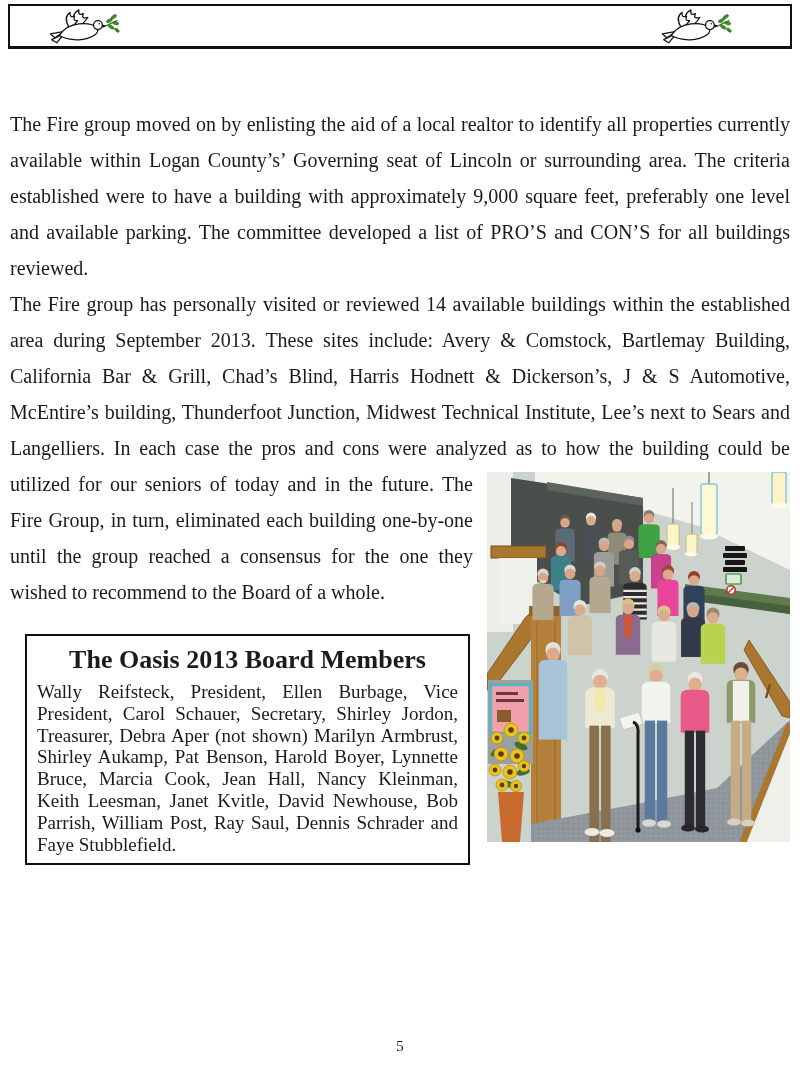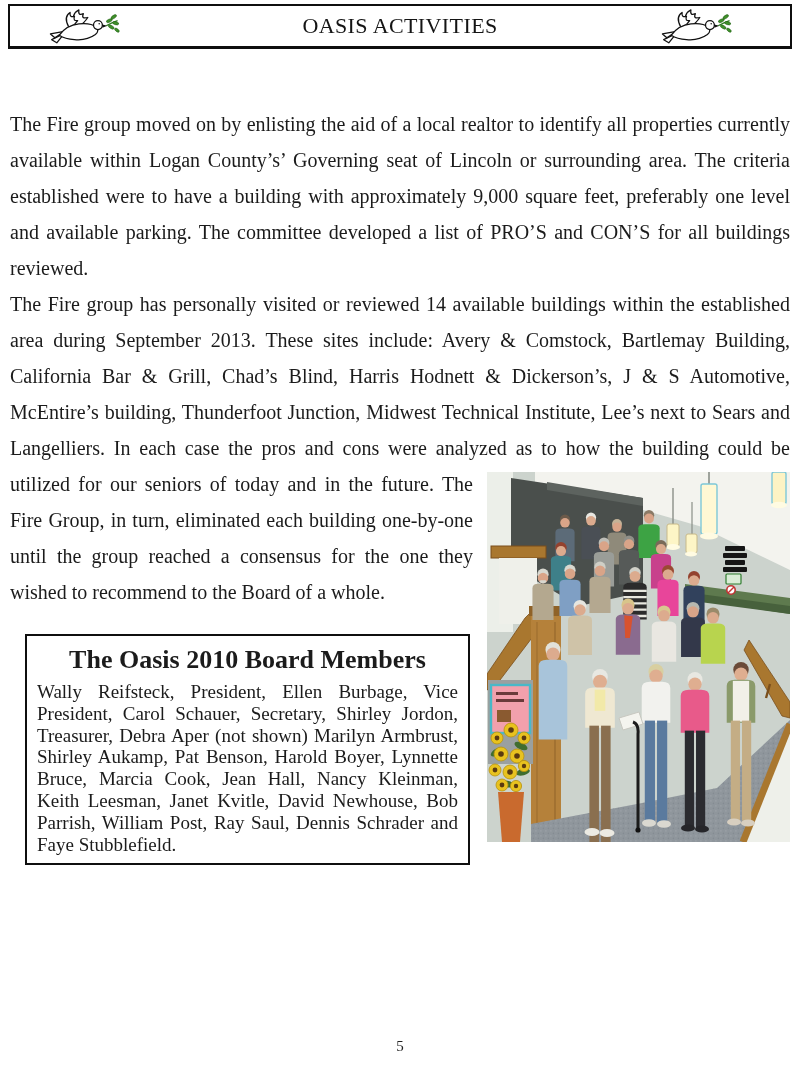--- a/index.html
+++ b/index.html
@@ -54,21 +54,20 @@
       <path d="M90,28 Q99,23 108,20" stroke="#2d7a1f" stroke-width="2" fill="none"></path>
       <g fill="#3f8f2a" stroke="#1e5c12" stroke-width="0.8">
         <ellipse cx="95" cy="20" rx="5" ry="2.4" transform="rotate(-25 95 20)"></ellipse>
         <ellipse cx="102" cy="14" rx="5" ry="2.4" transform="rotate(-35 102 14)"></ellipse>
         <ellipse cx="105" cy="24" rx="5" ry="2.4" transform="rotate(15 105 24)"></ellipse>
         <ellipse cx="98" cy="30" rx="5" ry="2.4" transform="rotate(30 98 30)"></ellipse>
         <ellipse cx="107" cy="35" rx="4.4" ry="2.2" transform="rotate(40 107 35)"></ellipse>
       </g>
     </svg>
   </span>
-  <span class="page-title">OASIS ACTIVITIES</span>
   <span class="dove dove-right">
     <svg width="96" height="38" viewBox="0 0 110 60" aria-hidden="true">
       <g stroke="#111" stroke-width="2" fill="#fff" stroke-linejoin="round">
         <path d="M4,50 L24,40 L12,55 Z"></path>
         <path d="M2,41 L24,37 L9,47 Z"></path>
         <path d="M40,27 Q34,9 47,3 Q45,13 54,9 Q50,18 61,15 Q55,24 49,27 Z"></path>
         <path d="M31,30 Q22,14 33,7 Q32,16 40,13 Q37,21 45,20 Q40,27 36,29 Z"></path>
         <path d="M16,43 Q27,27 47,25 Q66,23 74,30 Q80,36 73,42 Q59,52 40,50 Q25,49 16,43 Z"></path>
         <circle cx="77" cy="27" r="7"></circle>
       </g>
@@ -345,18 +344,18 @@
               <circle cx="29" cy="314" r="2.2"></circle>
           </g>
           <polygon points="11,320 37,320 33,370 15,370" fill="#c96a2e"></polygon>
         </g>
       </svg>
     </span>
     <span>The Fire group has personally visited or reviewed 14 available buildings within the established area during September 2013. These sites include: Avery &amp; Comstock, Bartlemay Building, California Bar &amp; Grill, Chad’s Blind, Harris Hodnett &amp; Dickerson’s, J &amp; S Automotive, McEntire’s building, Thunderfoot Junction, Midwest Technical Institute, Lee’s next to Sears and Langelliers.   In each case the pros and cons were analyzed as to how the building could be utilized for our seniors of today and in the future.  The Fire Group, in turn, eliminated each building one-by-one until the group reached a consensus for the one they wished to recommend to the Board of a whole.</span>
   </p>
 
   <div class="board-box">
-    <div class="board-title">The Oasis 2010 Board Members</div>
+    <div class="board-title">The Oasis 2013 Board Members</div>
     <div class="board-members">Wally Reifsteck, President, Ellen Burbage, Vice President, Carol Schauer, Secretary, Shirley Jordon, Treasurer, Debra Aper (not shown) Marilyn Armbrust, Shirley Aukamp, Pat Benson, Harold Boyer, Lynnette Bruce, Marcia Cook, Jean Hall, Nancy Kleinman, Keith Leesman, Janet Kvitle, David Newhouse, Bob Parrish, William Post, Ray Saul, Dennis Schrader and Faye Stubblefield.</div>
   </div>
 </div>
 
 <div class="page-number">5</div>
 
 </body></html>

